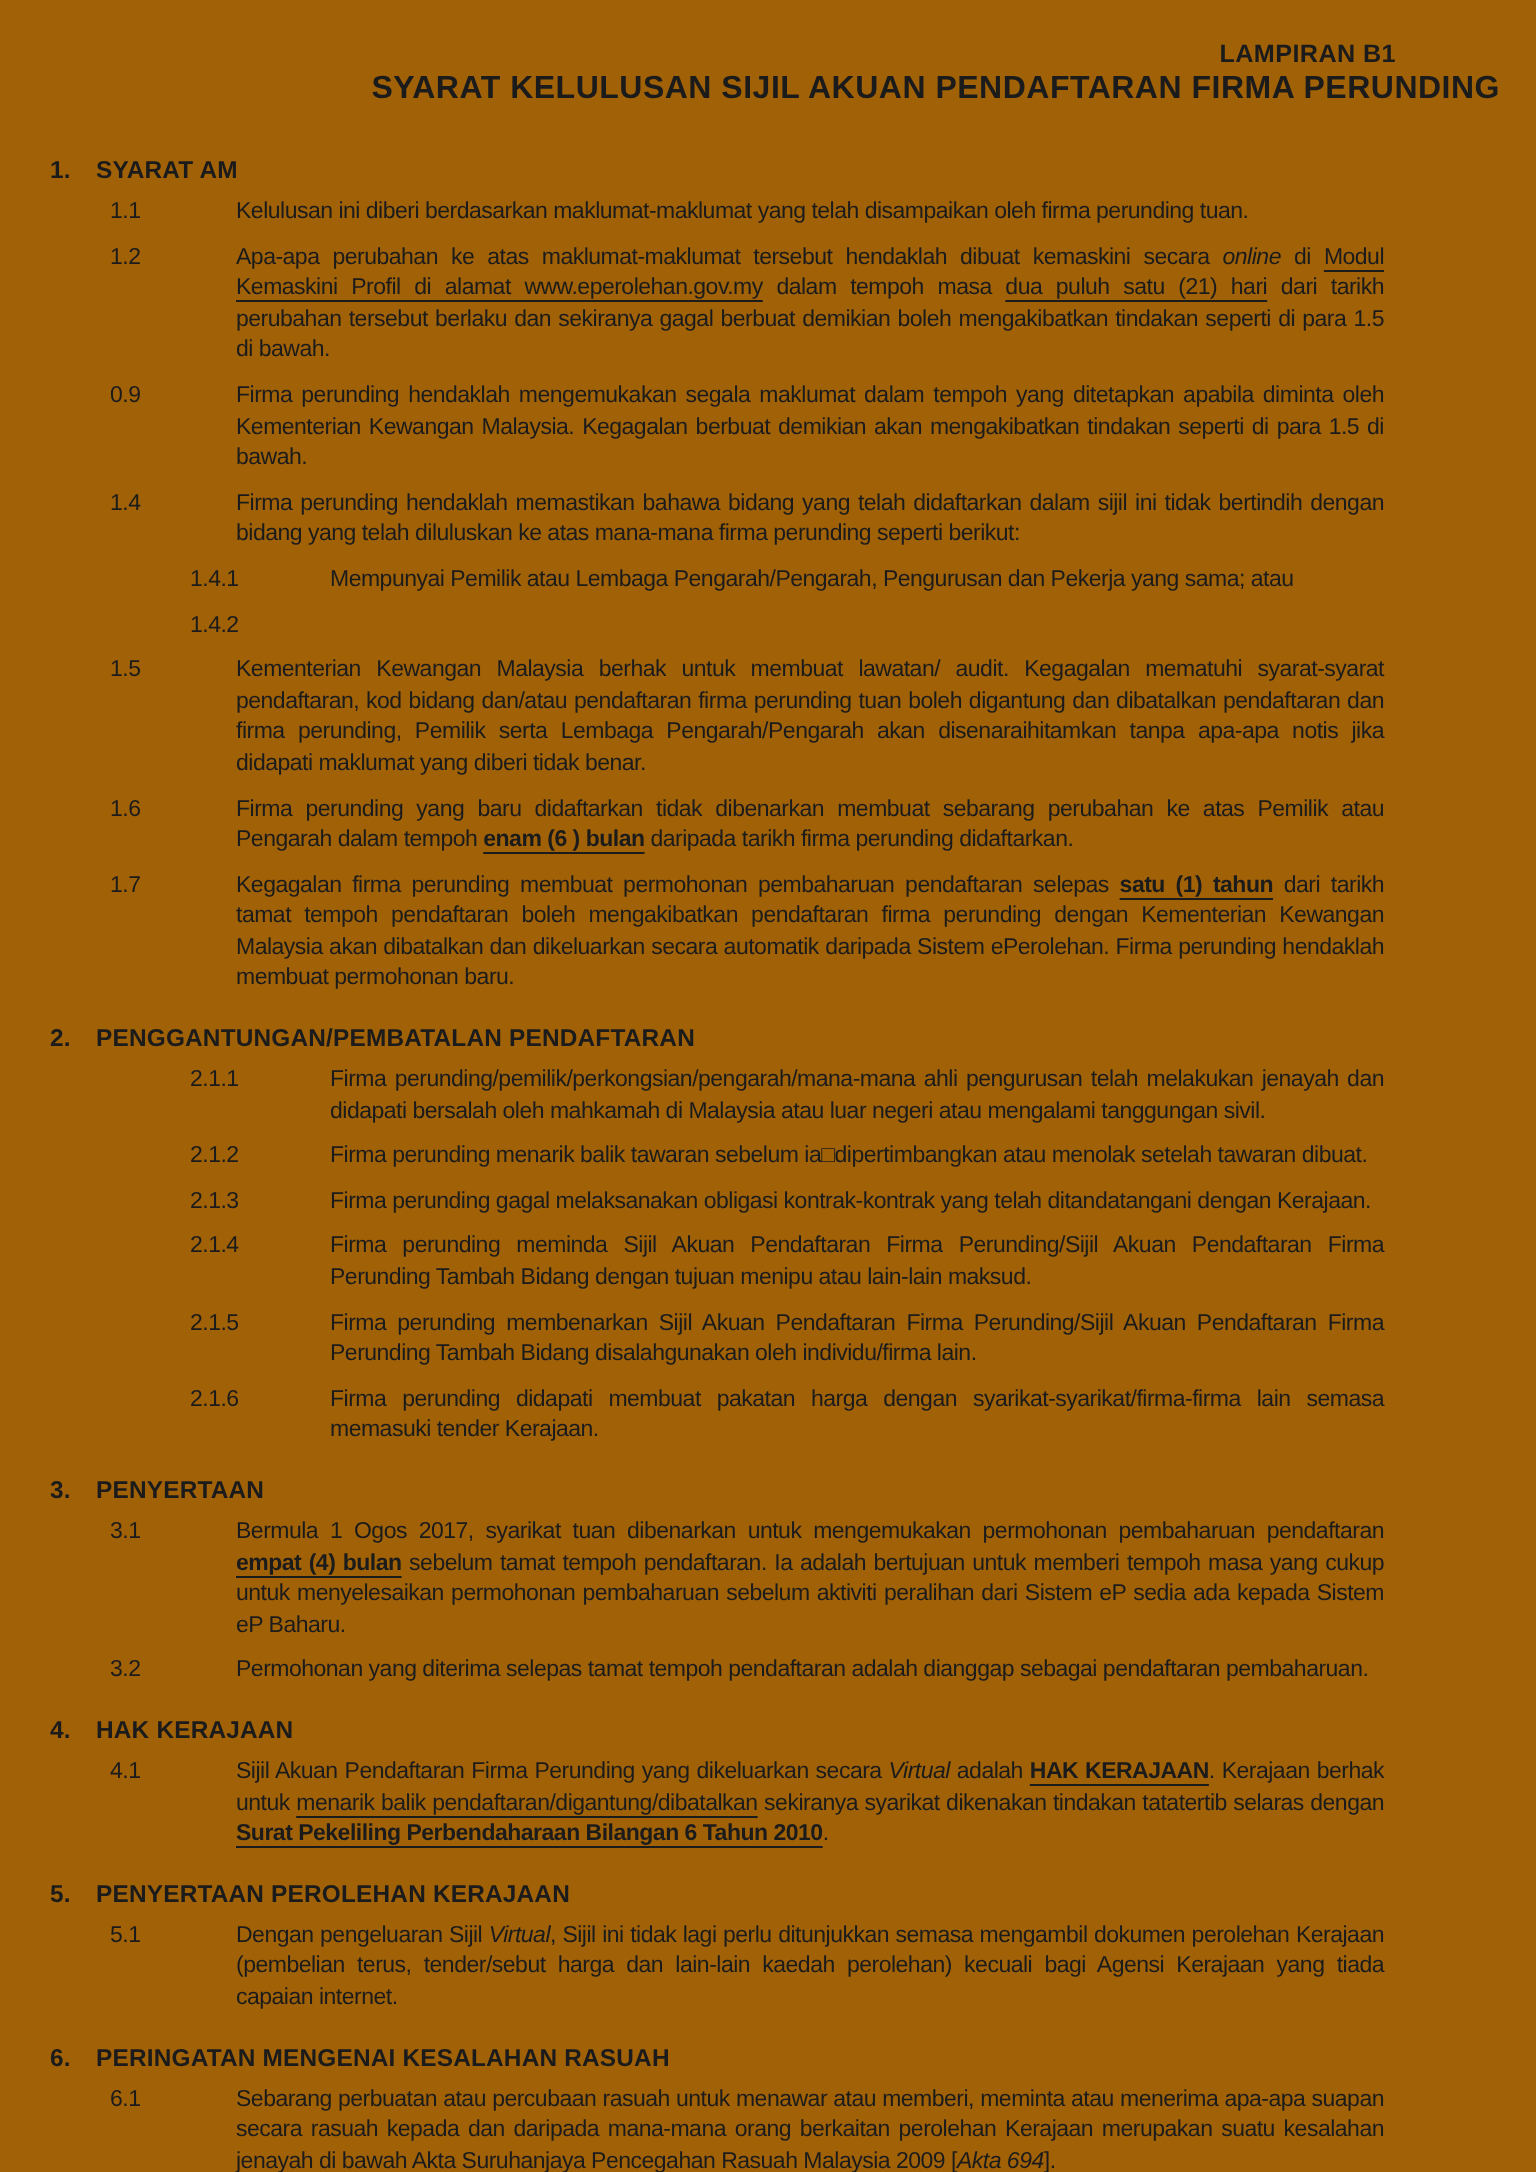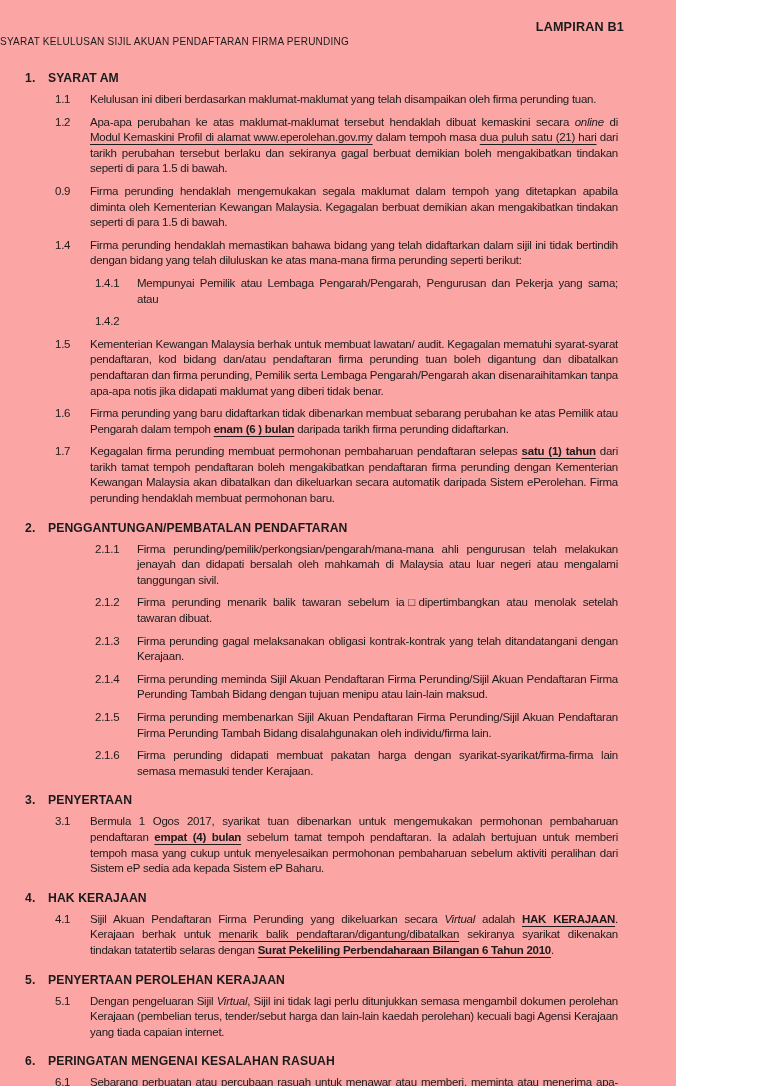--- a/index.html
+++ b/index.html
@@ -3,43 +3,43 @@
 <meta charset="utf-8">
 <style>
   html,body { margin:0; padding:0; background:#ffffff; }
   body {
     width:768px; height:1086px; overflow:hidden;
     font-family:"Liberation Sans","DejaVu Sans",sans-serif;
     color:#1b1b1b;
   }
   .page {
     position:relative; box-sizing:border-box;
-    width:676px; height:1086px;
-    padding:20px 58px 0 25px;
-    background:#fca5a5;
+    width:768px; height:1086px;
+    padding:20px 76px 0 25px;
+    background:#a16207;
   }
   .doc-header { margin-left:-25px; margin-right:-58px; }
   .lampiran {
     text-align:right; font-weight:bold; font-size:12.6px;
     padding-right:52px; letter-spacing:0.2px;
   }
   .doc-title {
-    text-align:left; font-weight:normal; font-size:10px;
+    text-align:right; font-weight:bold; font-size:16px;
     margin-top:2px; letter-spacing:0.25px;
   }
   .doc-body { margin-top:24px; }
   .section { margin-top:14px; }
   .sec-head {
     display:flex; font-weight:bold; font-size:12.2px;
     margin-bottom:6px; letter-spacing:0.1px;
   }
   .sec-num { flex:0 0 23px; }
   .item {
     display:flex; margin-top:7px;
-    font-size:11.5px; line-height:15.6px; letter-spacing:-0.25px;
+    font-size:11.5px; line-height:15.6px; letter-spacing:-0.25px;gap:28px;
   }
   .item .num { flex:0 0 auto; }
   .lvl1 { padding-left:30px; }
   .lvl1 .num { width:35px; }
   .lvl2 { padding-left:70px; }
   .lvl2 .num { width:42px; }
   .text { flex:1 1 auto; text-align:justify; text-align-last:left; }
   .b { font-weight:bold; }
   .i { font-style:italic; }
   .u { text-decoration:underline; text-decoration-thickness:1.4px; text-underline-offset:2.5px; }
@@ -126,20 +126,24 @@
       </div>
       <div class="section">
         <div class="sec-head">
           <div class="sec-num">3.</div>
           <div class="sec-title">PENYERTAAN</div>
         </div>
         <div class="item lvl1">
           <div class="num">3.1</div>
           <div class="text"><span>Bermula 1 Ogos 2017, syarikat tuan dibenarkan untuk mengemukakan permohonan pembaharuan pendaftaran </span><span class="b u">empat (4) bulan</span><span> sebelum tamat tempoh pendaftaran. Ia adalah bertujuan untuk memberi tempoh masa yang cukup untuk menyelesaikan permohonan pembaharuan sebelum aktiviti peralihan dari Sistem eP sedia ada kepada Sistem eP Baharu.</span></div>
         </div>
+        <div class="item lvl1">
+          <div class="num">3.2</div>
+          <div class="text"><span>Permohonan yang diterima selepas tamat tempoh pendaftaran adalah dianggap sebagai pendaftaran pembaharuan.</span></div>
+        </div>
       </div>
       <div class="section">
         <div class="sec-head">
           <div class="sec-num">4.</div>
           <div class="sec-title">HAK KERAJAAN</div>
         </div>
         <div class="item lvl1">
           <div class="num">4.1</div>
           <div class="text"><span>Sijil Akuan Pendaftaran Firma Perunding yang dikeluarkan secara </span><span class="i">Virtual</span><span> adalah </span><span class="b u">HAK KERAJAAN</span><span>. Kerajaan berhak untuk </span><span class="u">menarik balik pendaftaran/digantung/dibatalkan</span><span> sekiranya syarikat dikenakan tindakan tatatertib selaras dengan </span><span class="b u">Surat Pekeliling Perbendaharaan Bilangan 6 Tahun 2010</span><span>.</span></div>
         </div>

